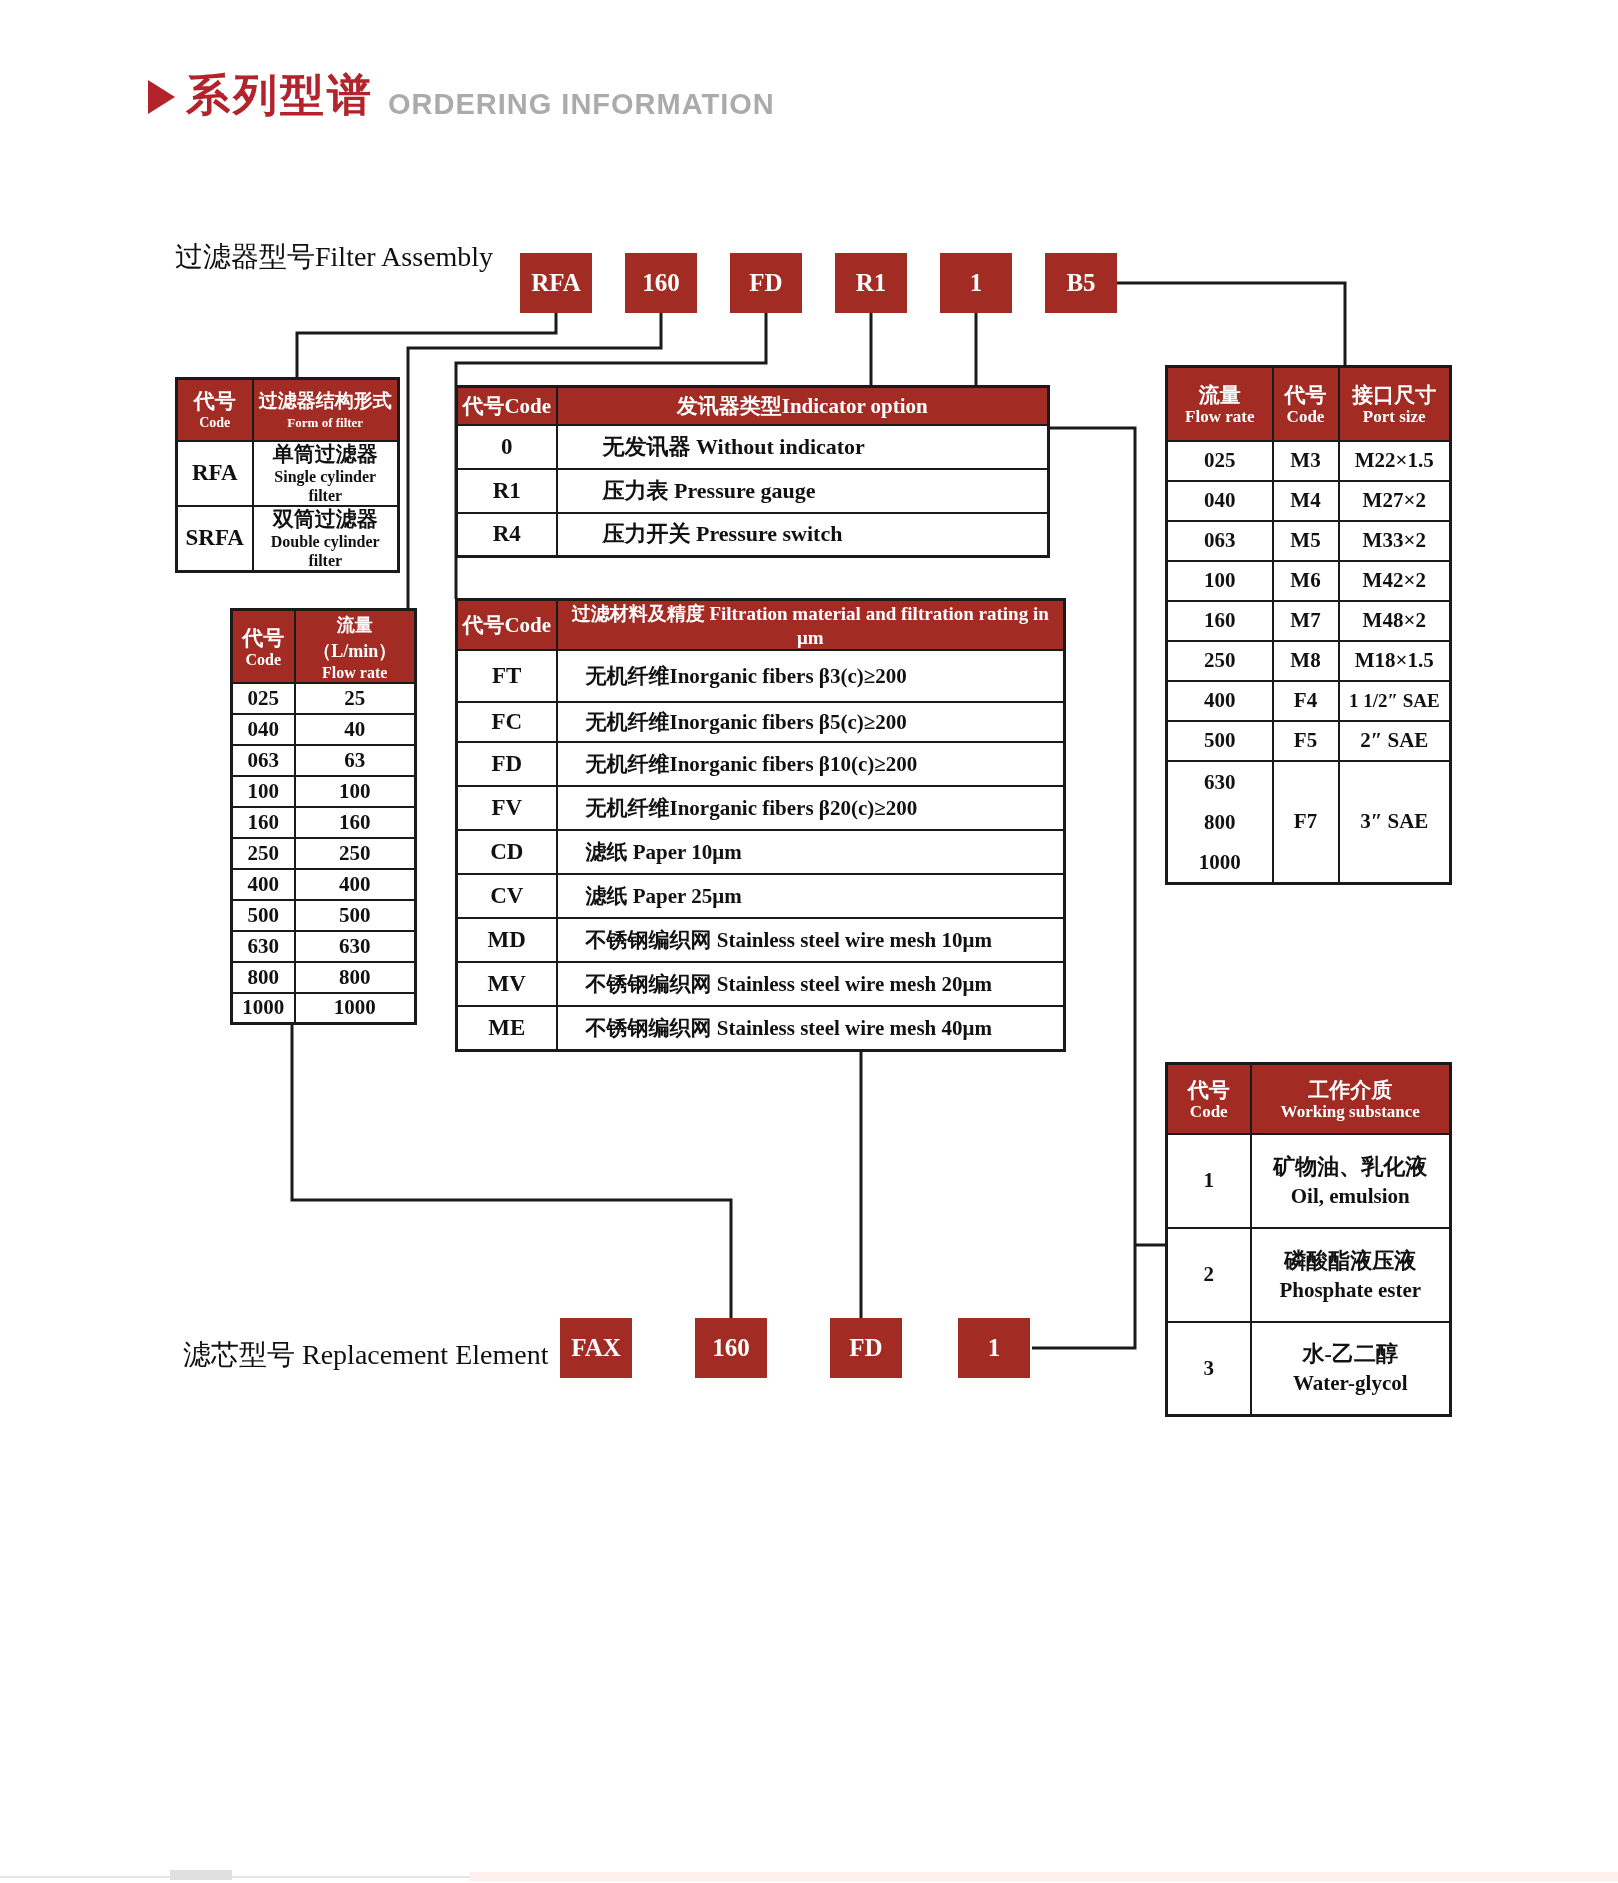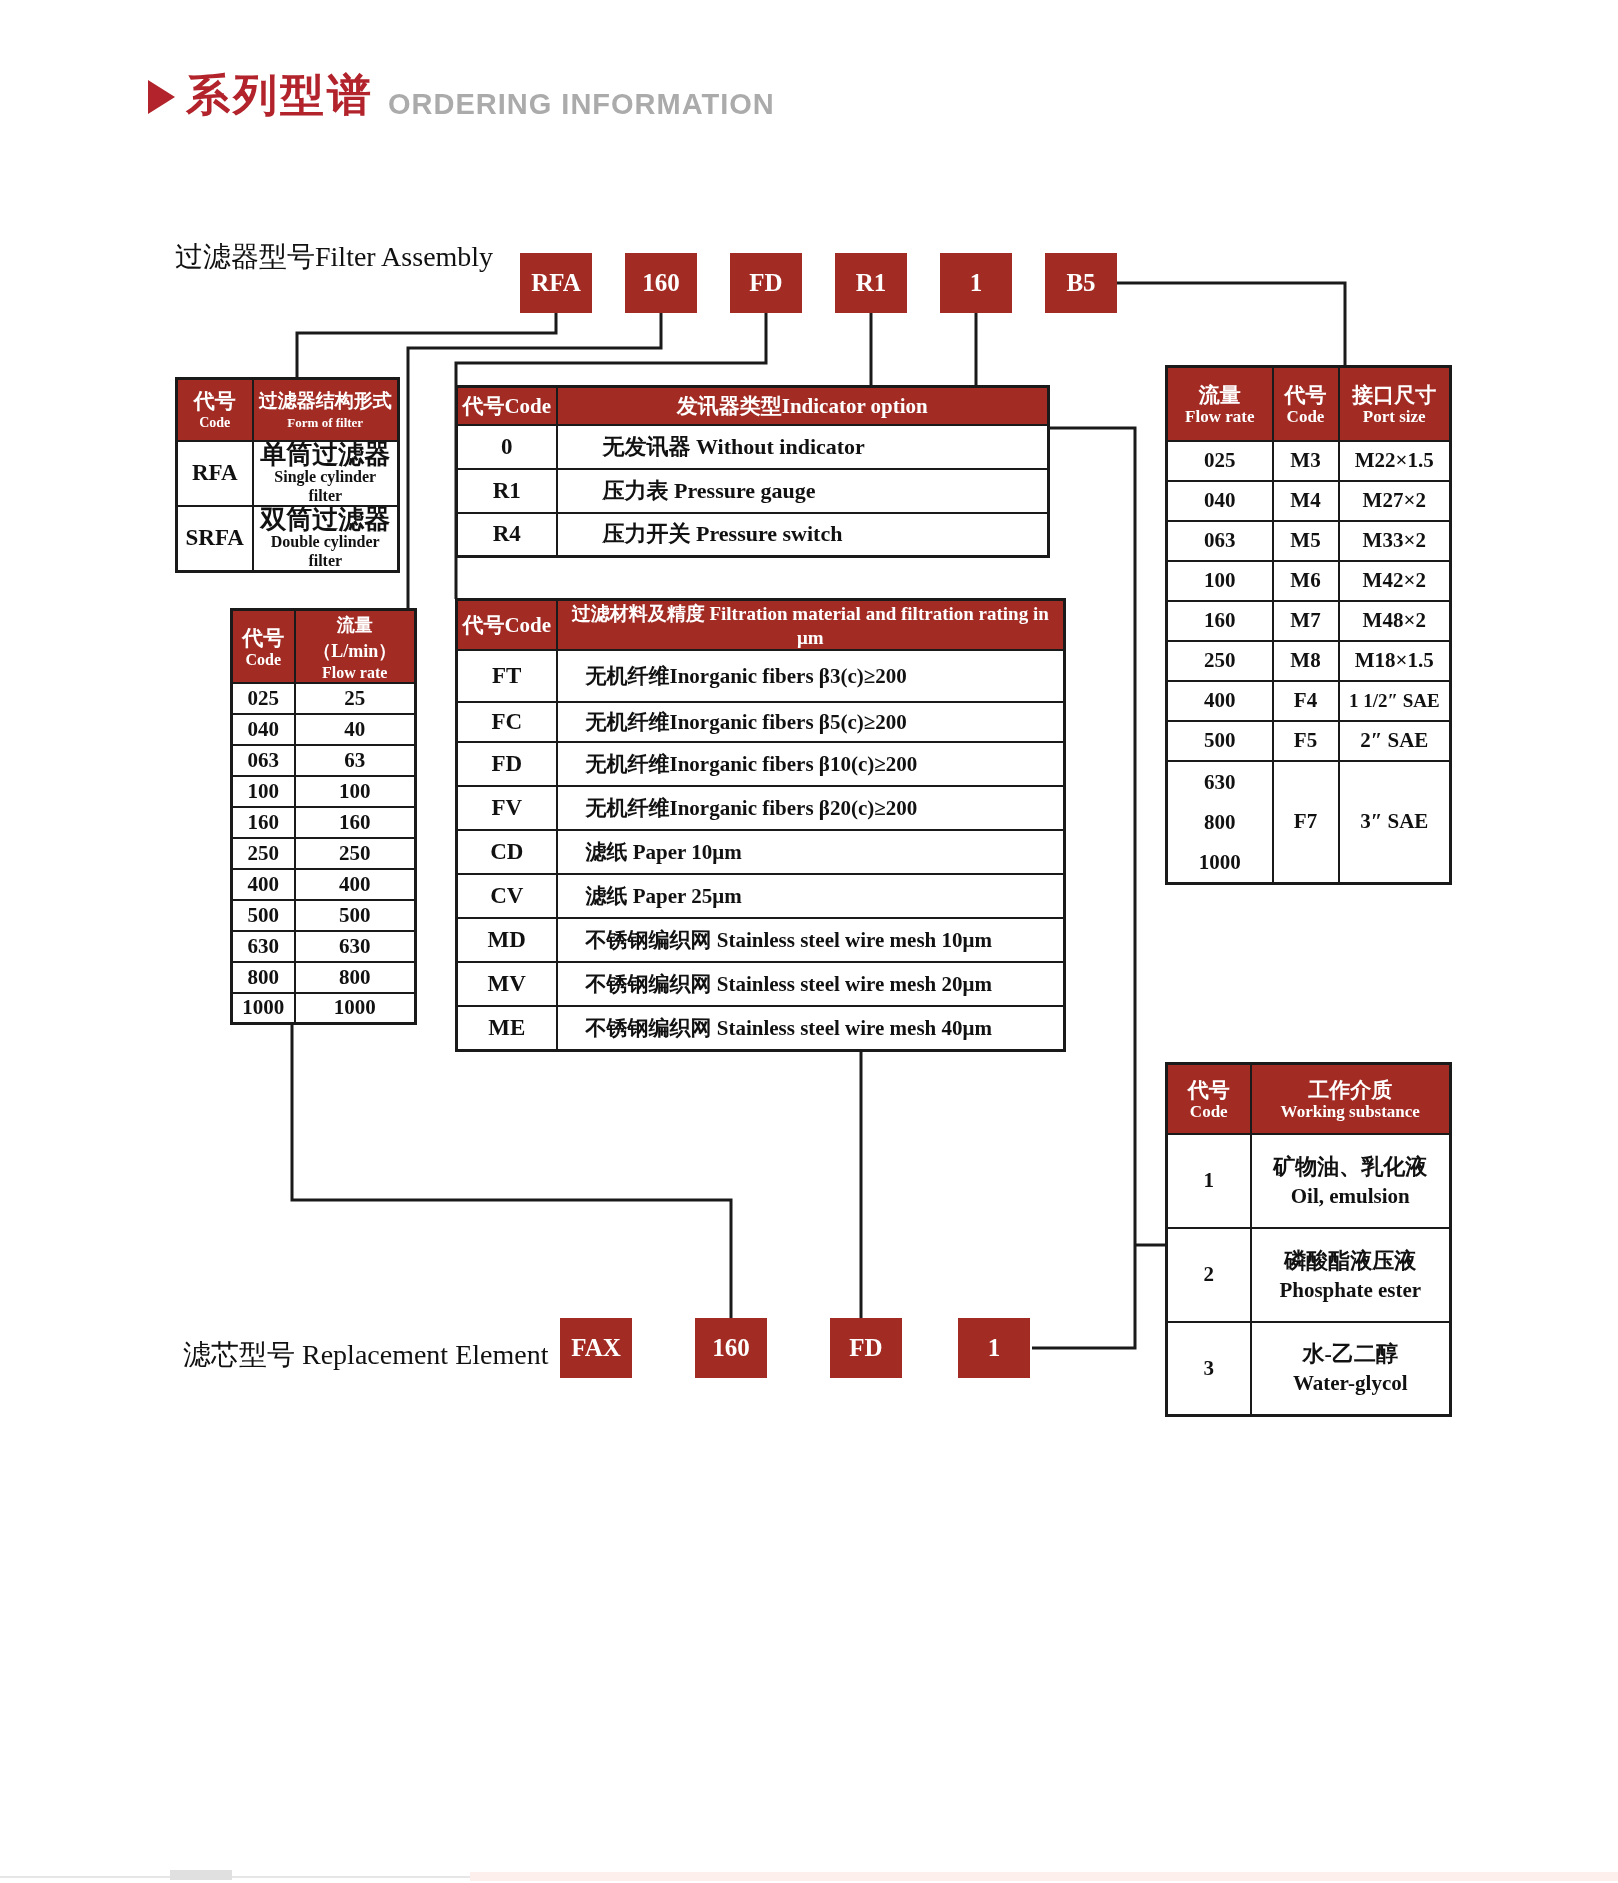--- a/index.html
+++ b/index.html
@@ -23,21 +23,21 @@
   #wires polyline{fill:none;stroke:#1a1a1a;stroke-width:3;}
   
   .tbl-wrap{position:absolute;}
   table.t{border-collapse:collapse;table-layout:fixed;border:3px solid #1a1a1a;}
   table.t td{border:2.4px solid #1a1a1a;text-align:center;vertical-align:middle;
     background:#fff;color:#111;padding:0 3px;overflow:hidden;}
   table.t td.hd{background:#a22b24;color:#fff;font-weight:bold;}
   .cn1{display:block;font-size:21px;line-height:26px;font-weight:bold;}
   .en1{display:block;font-size:14px;line-height:17px;font-weight:bold;}
   .code-cell{font-size:23px;font-weight:bold;}
-  .body-cn{display:block;font-size:26px;line-height:25px;font-weight:bold;}
+  .body-cn{display:block;font-size:21px;line-height:25px;font-weight:bold;}
   .body-en{display:block;font-size:16px;line-height:19px;font-weight:bold;}
   .desc-cell{text-align:left !important;padding-left:45px !important;font-size:22px;font-weight:bold;white-space:nowrap;}
   .desc-cell2{text-align:left !important;padding-left:28px !important;font-size:21px;font-weight:bold;white-space:nowrap;}
   .hd-one{font-size:21px;}
   .hd-long{font-size:19px;}
   .num-cell{font-size:21px;font-weight:bold;}
   .stack span{display:block;font-size:21px;font-weight:bold;line-height:40px;}
   .sub-cn{display:block;font-size:22px;font-weight:bold;line-height:30px;}
   .sub-en{display:block;font-size:21px;font-weight:bold;line-height:28px;}
   

